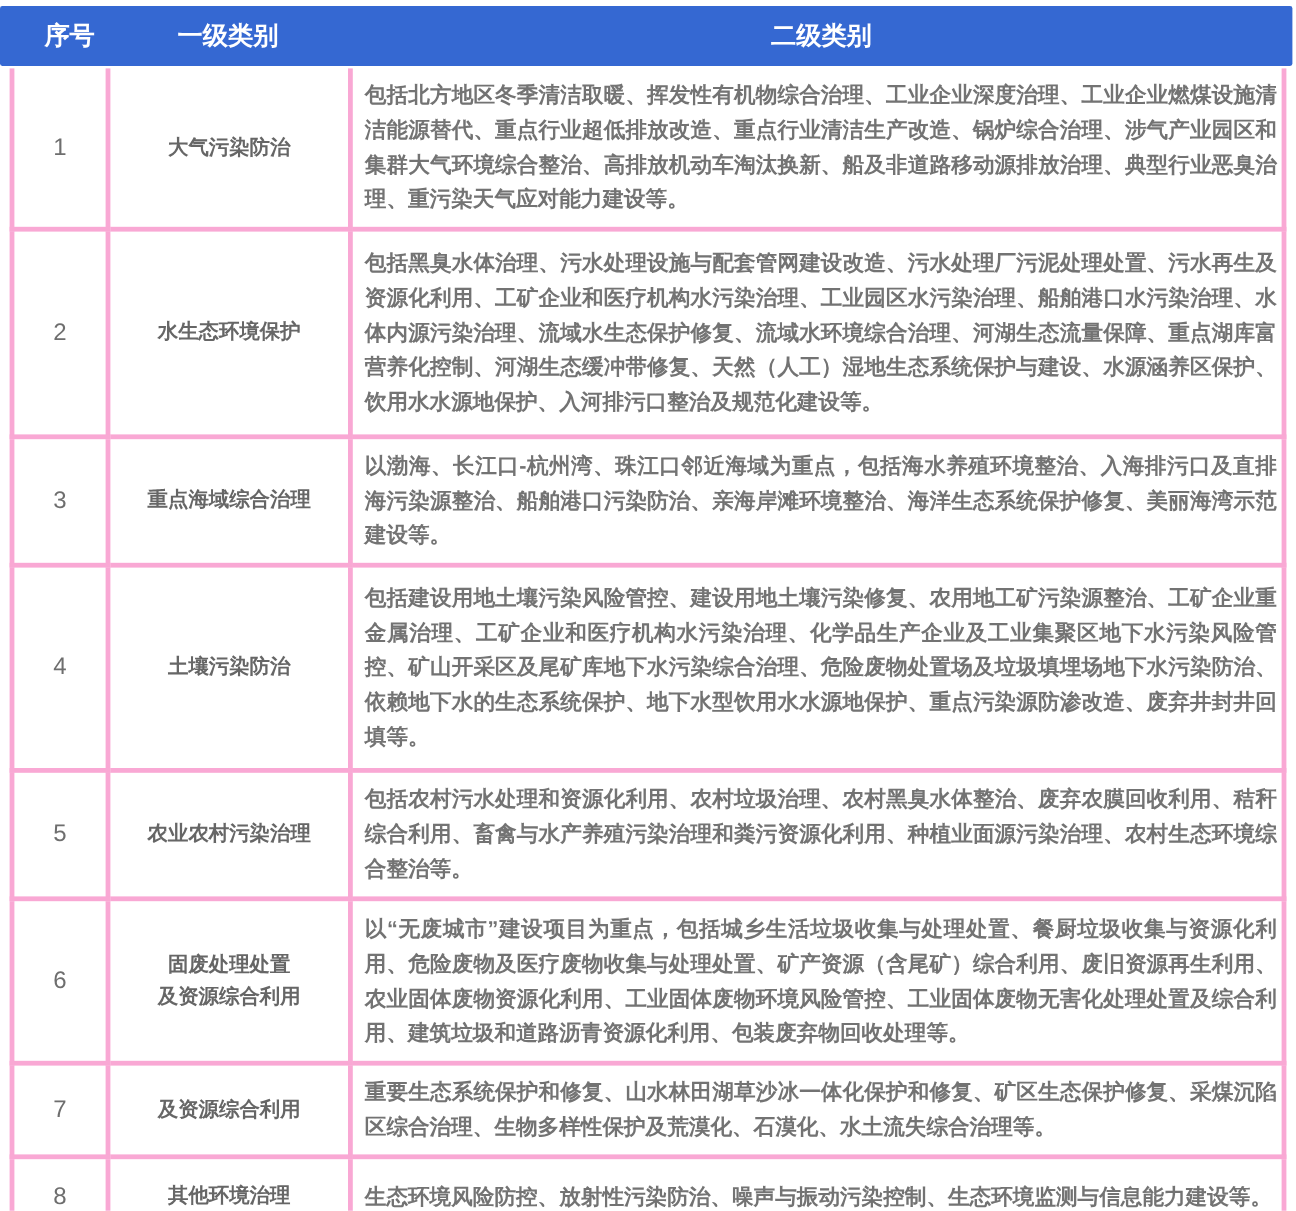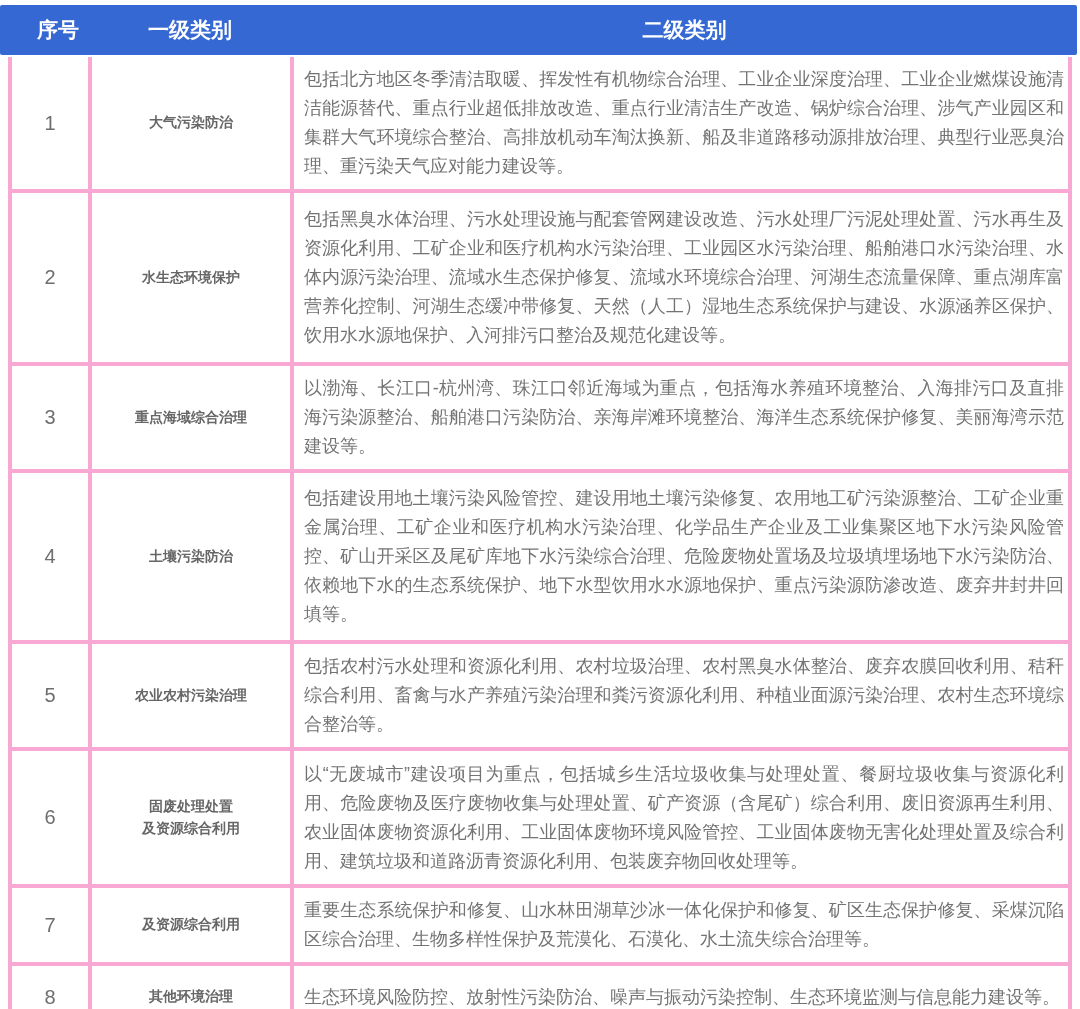--- a/index.html
+++ b/index.html
@@ -44,31 +44,32 @@
   .cat-table tr:first-child td { border-top: none; }
 
   td.num {
     text-align: center;
     color: #6e6e6e;
     font-size: 20px;
   }
   td.cat {
     text-align: center;
     color: #666666;
-    font-size: 14px;
+    font-size: 17px;
     font-weight: bold;
     white-space: pre-line;
     line-height: 1.55;
   }
   td.sub {
     color: #737373;
     font-size: 18px;
     line-height: 29px;
     padding: 8px 4px 8px 10px;
     text-align: justify;
+    font-weight: bold;
   }
 
   tr.r1 { height: 133px; }
   tr.r2 { height: 173px; }
   tr.r3 { height: 99px; }
   tr.r4 { height: 171px; }
   tr.r5 { height: 102px; }
   tr.r6 { height: 137px; }
   tr.r7 { height: 65px; }
   tr.r8 { height: 66px; }

